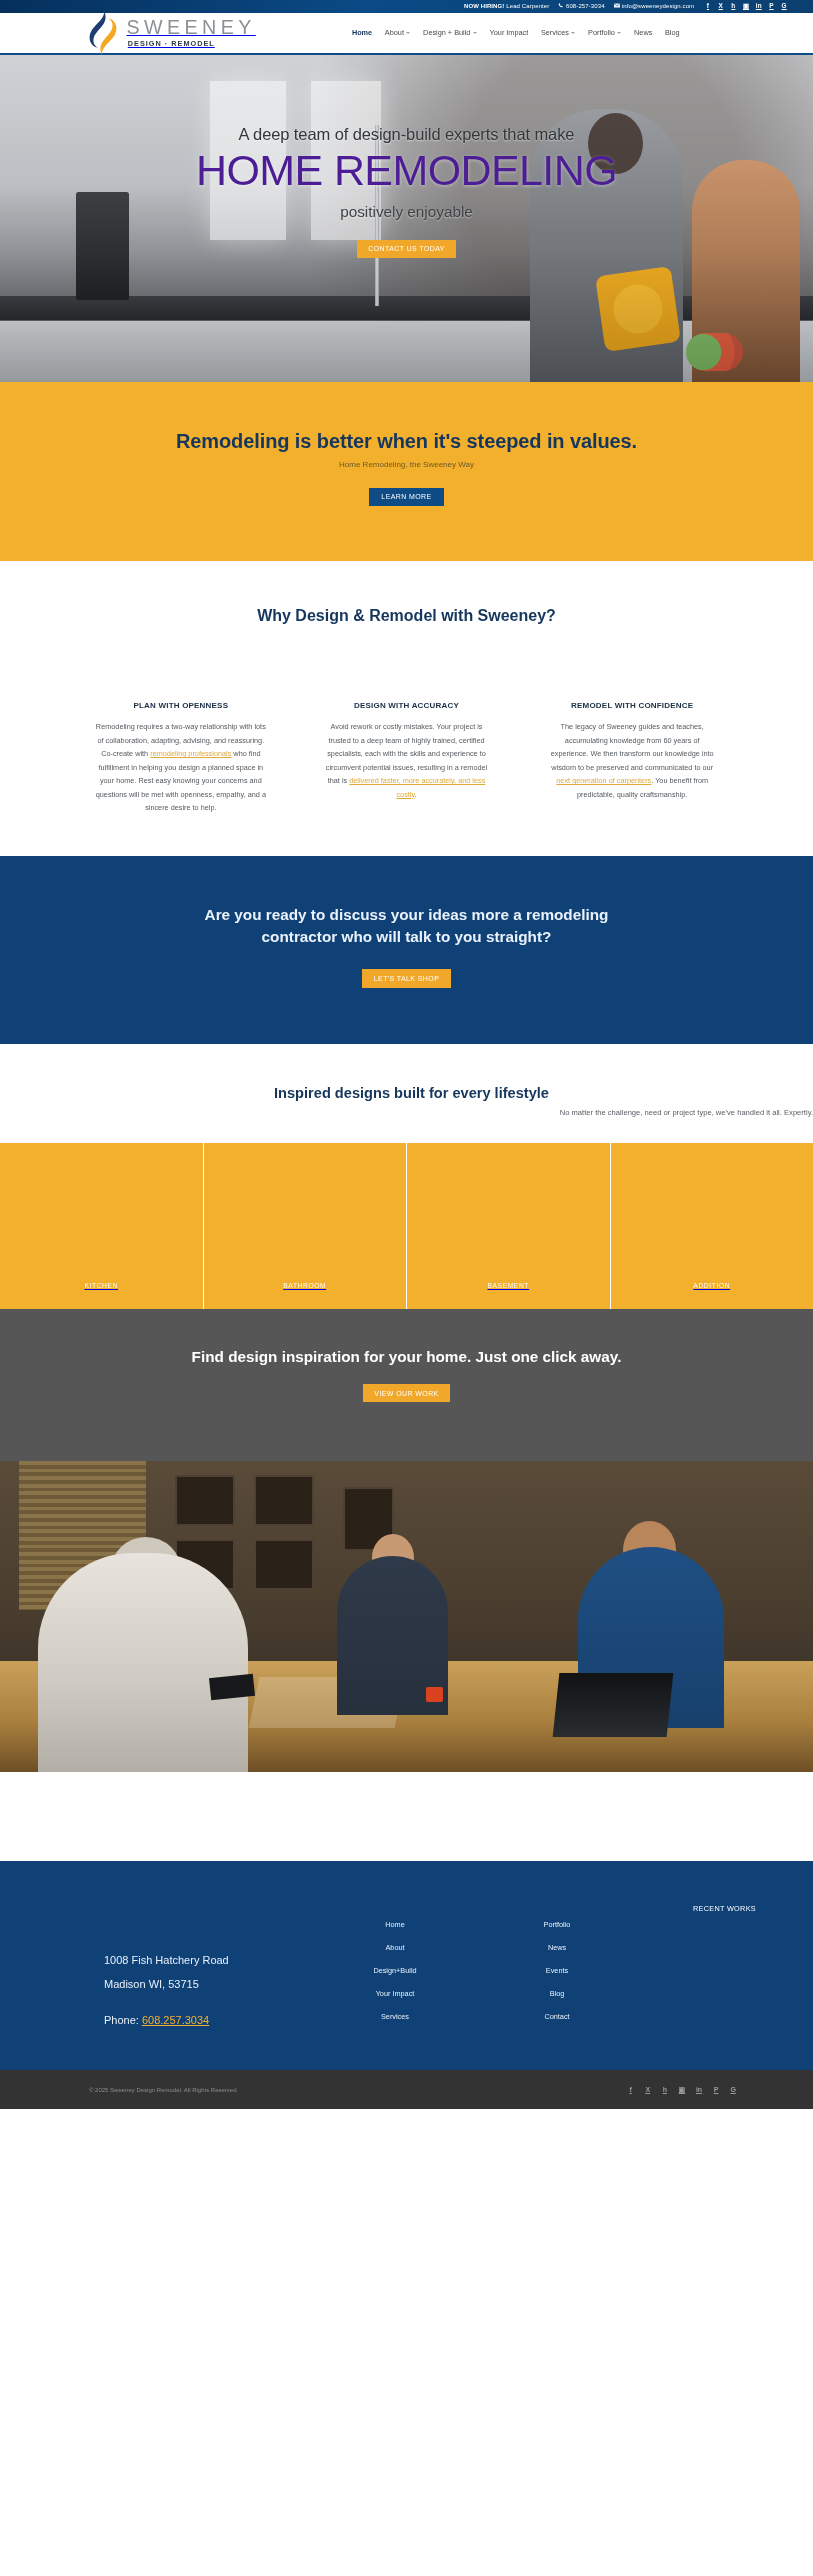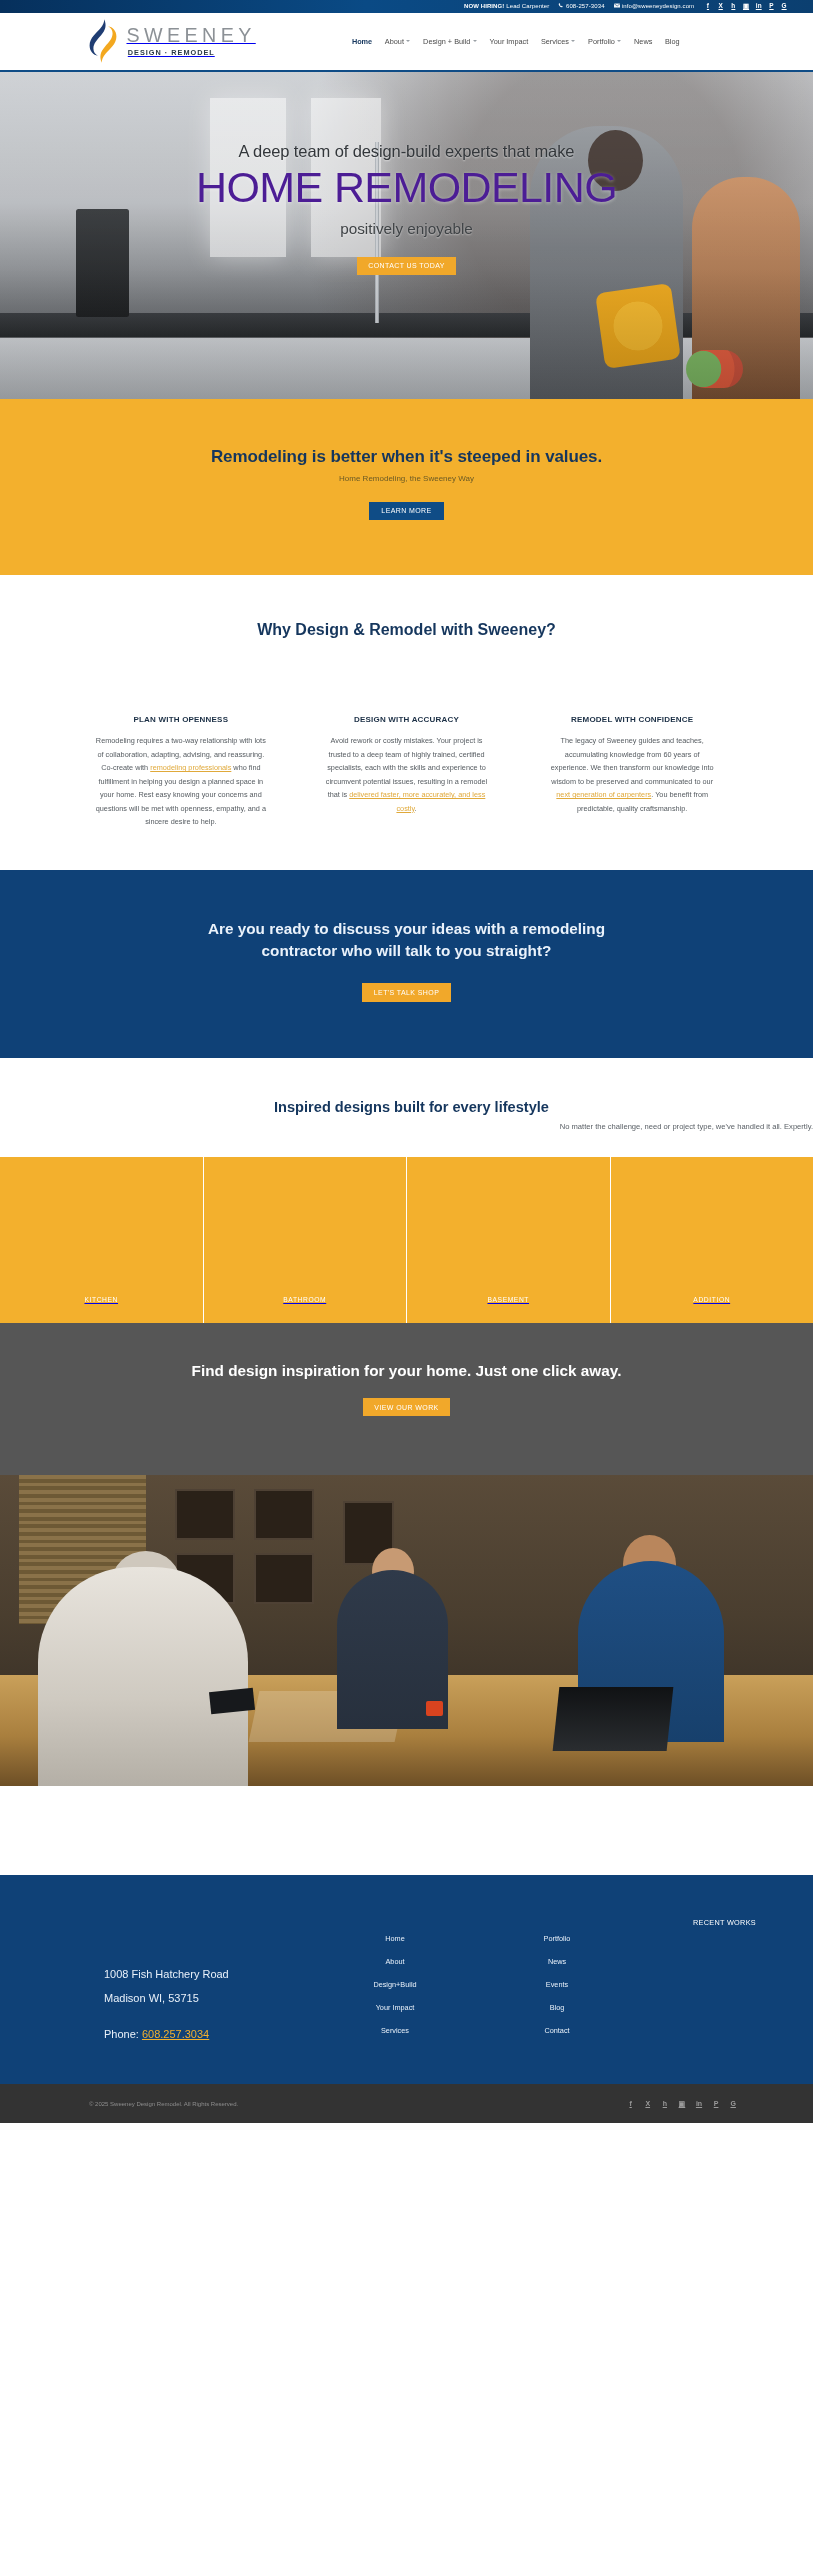--- a/index.html
+++ b/index.html
@@ -44,21 +44,21 @@
   .topbar .tb-social .s {
     width: 7px; height: 7px;
     display: inline-flex; align-items: center; justify-content: center;
     font-size: 6.4px; font-weight: bold; line-height: 1;
     color: #fff;
   }
   .ic { display:inline-block; vertical-align:middle; }
 
   
   .header {
-    height: 57px;
+    height: 40px;
     background: #fff;
     display: flex;
     align-items: center;
     padding: 0 25.4px;
     position: relative;
   }
   .logo { display: flex; align-items: center; gap: 5.1px; margin-left: 60px; }
   .logo-mark { width: 36px; height: 46px; position: relative; flex: none; }
   .logo-words { display: flex; flex-direction: column; line-height: 1; }
   .logo-sweeney {
@@ -218,21 +218,21 @@
   }
   .hero-cta { margin-top: 19px; }
 
   
   .values {
     background: #f3b02d;
     text-align: center;
     padding: 48px 0 55px;
   }
   .values h2 {
-    font-size: 17px;
+    font-size: 20px;
     color: #15365d;
     font-weight: bold;
     letter-spacing: -0.1px;
   }
   .values p {
     font-size: 8px;
     color: #6b5a25;
     margin-top: 6.4px;
   }
   .values .btn-blue { margin-top: 19px; }
@@ -612,21 +612,21 @@
 
     <div class="col">
       <h3>REMODEL WITH CONFIDENCE</h3>
       <p><span>The legacy of Sweeney guides and teaches, accumulating knowledge from 60 years of experience. We then transform our knowledge into wisdom to be preserved and communicated to our </span><a href="#" class="hl">next generation of carpenters</a><span>. You benefit from predictable, quality craftsmanship.</span></p>
     </div>
 
   </div>
 </section>
 
 <section class="cta-blue">
-  <h2>Are you ready to discuss your ideas with a remodeling contractor who will talk to you straight?</h2>
+  <h2>Are you ready to discuss your ideas more a remodeling contractor who will talk to you straight?</h2>
   <a class="btn btn-amber" href="#">LET'S TALK SHOP</a>
 </section>
 
 <section class="inspired">
   <h2>Inspired designs built for every lifestyle</h2>
   <p>No matter the challenge, need or project type, we've handled it all. Expertly.</p>
 </section>
 
 <section class="tiles">
   <a class="tile" href="#">

